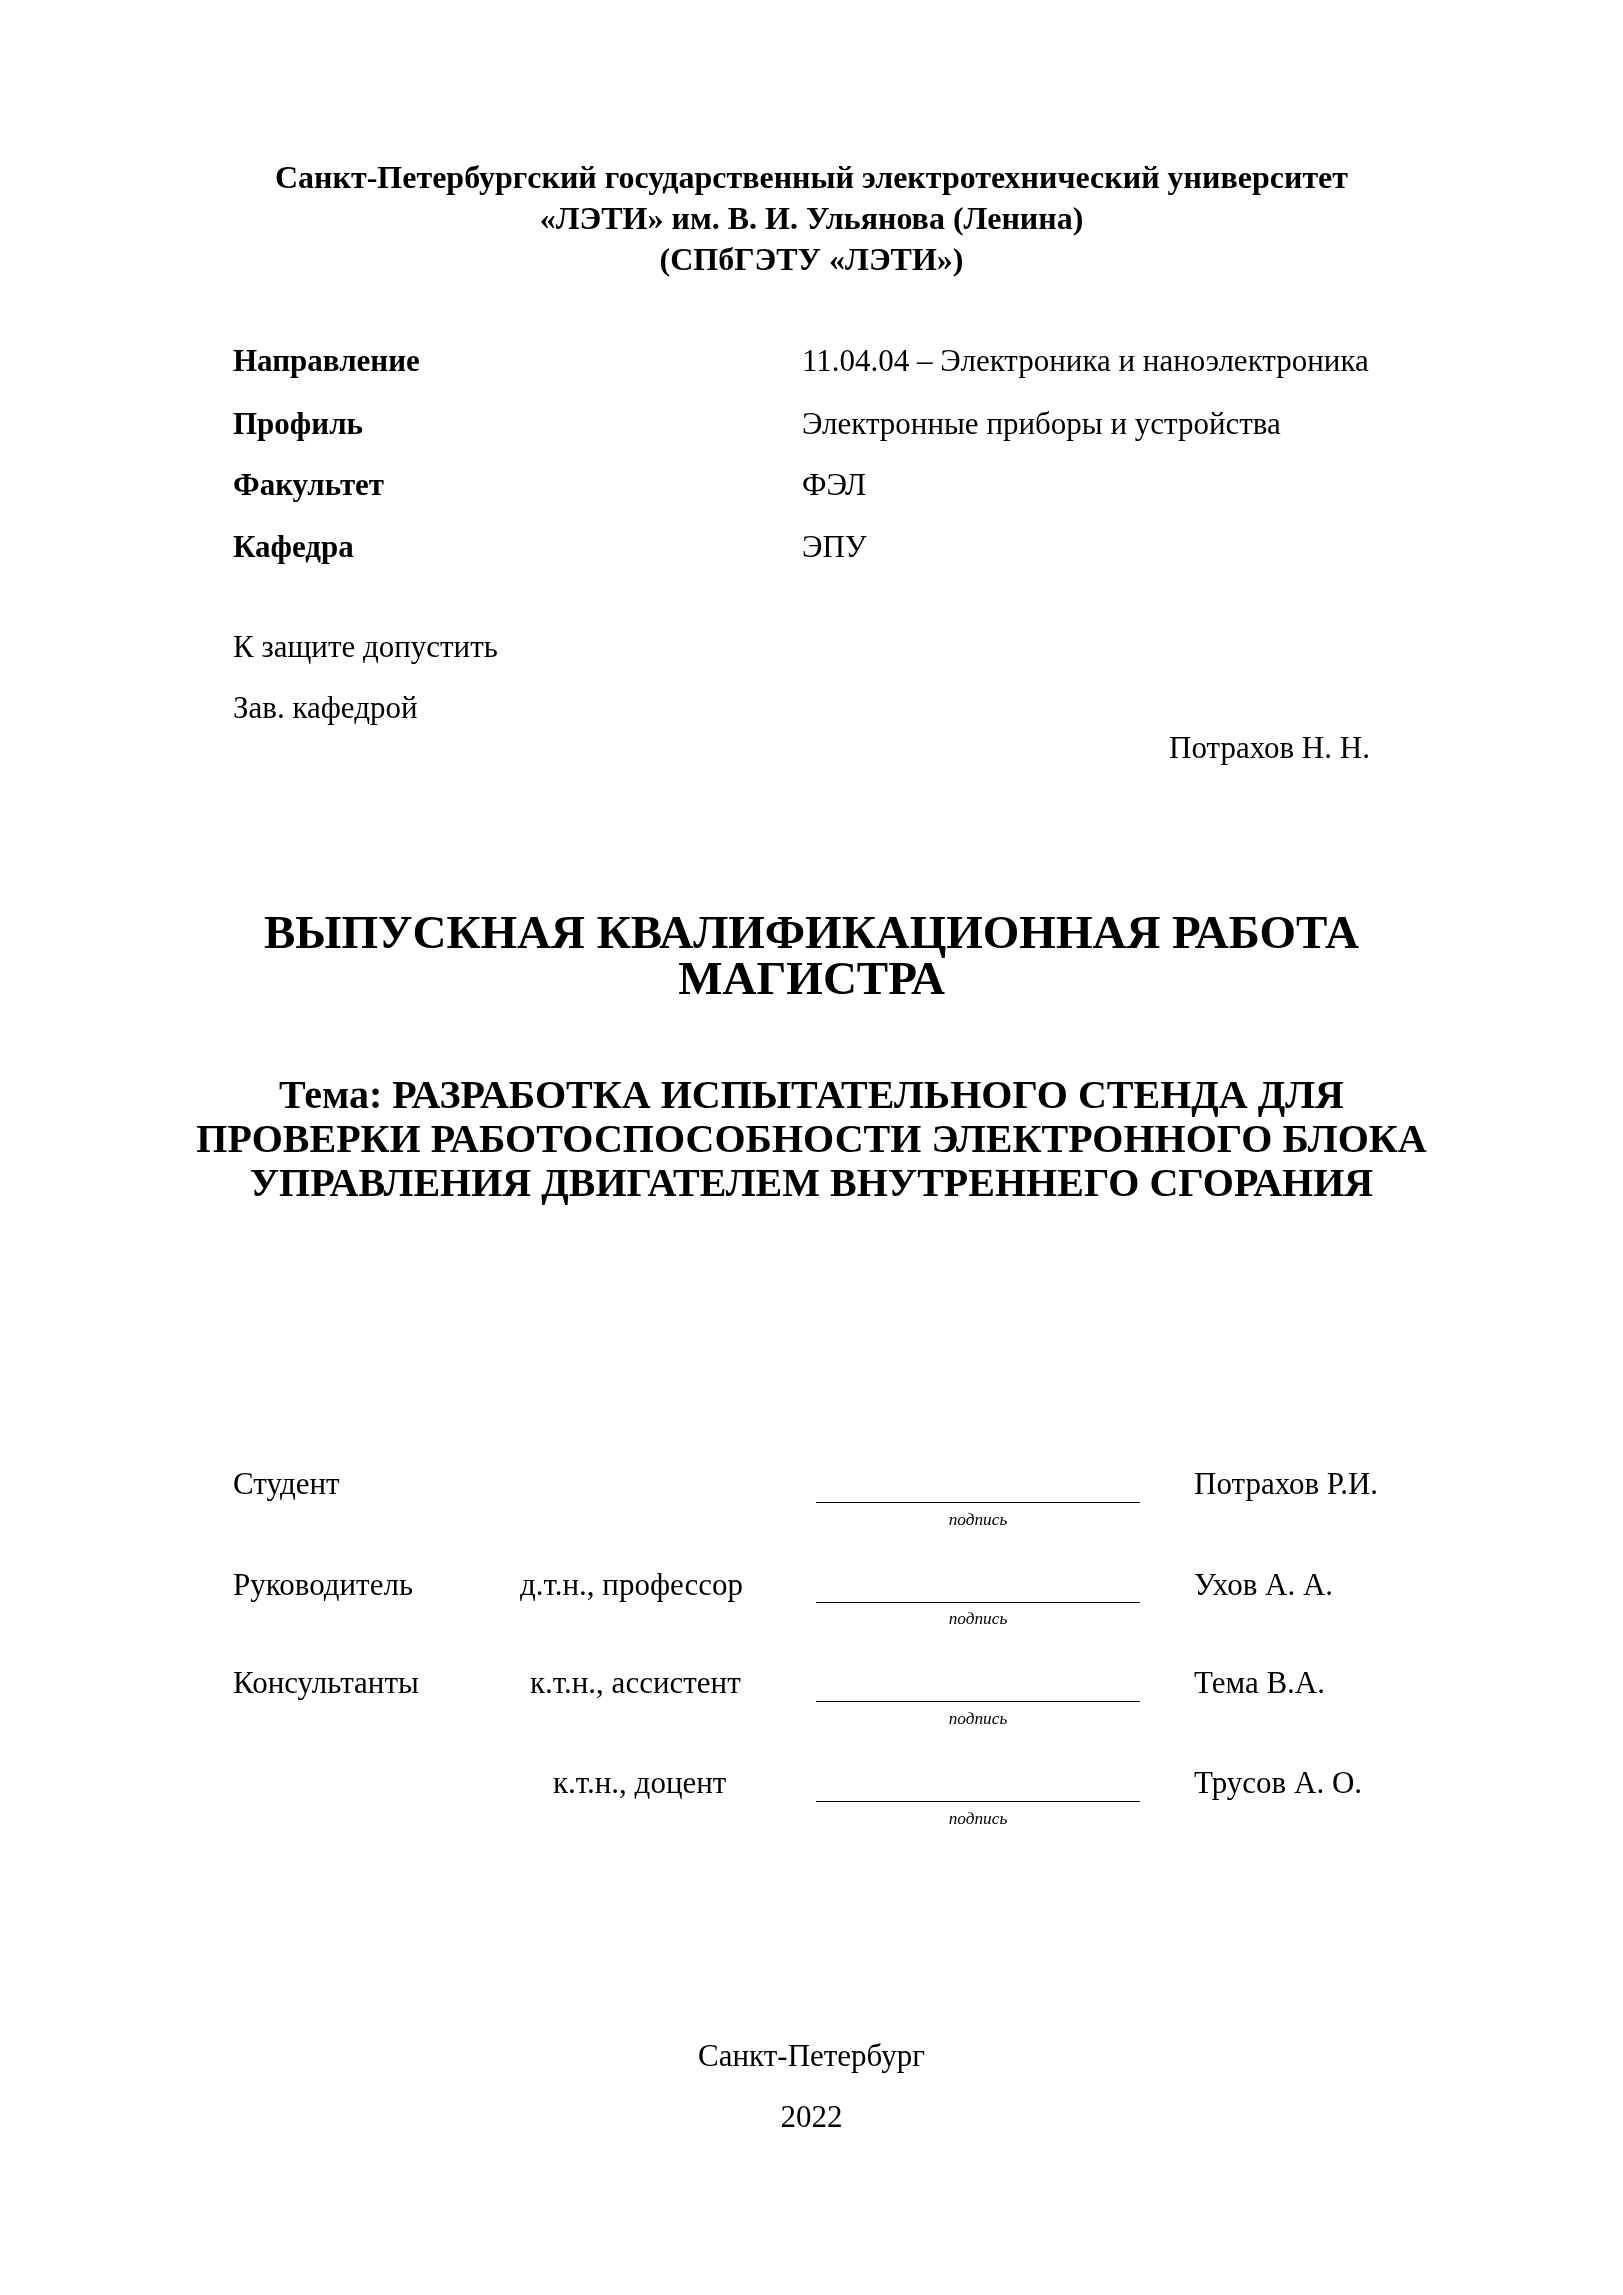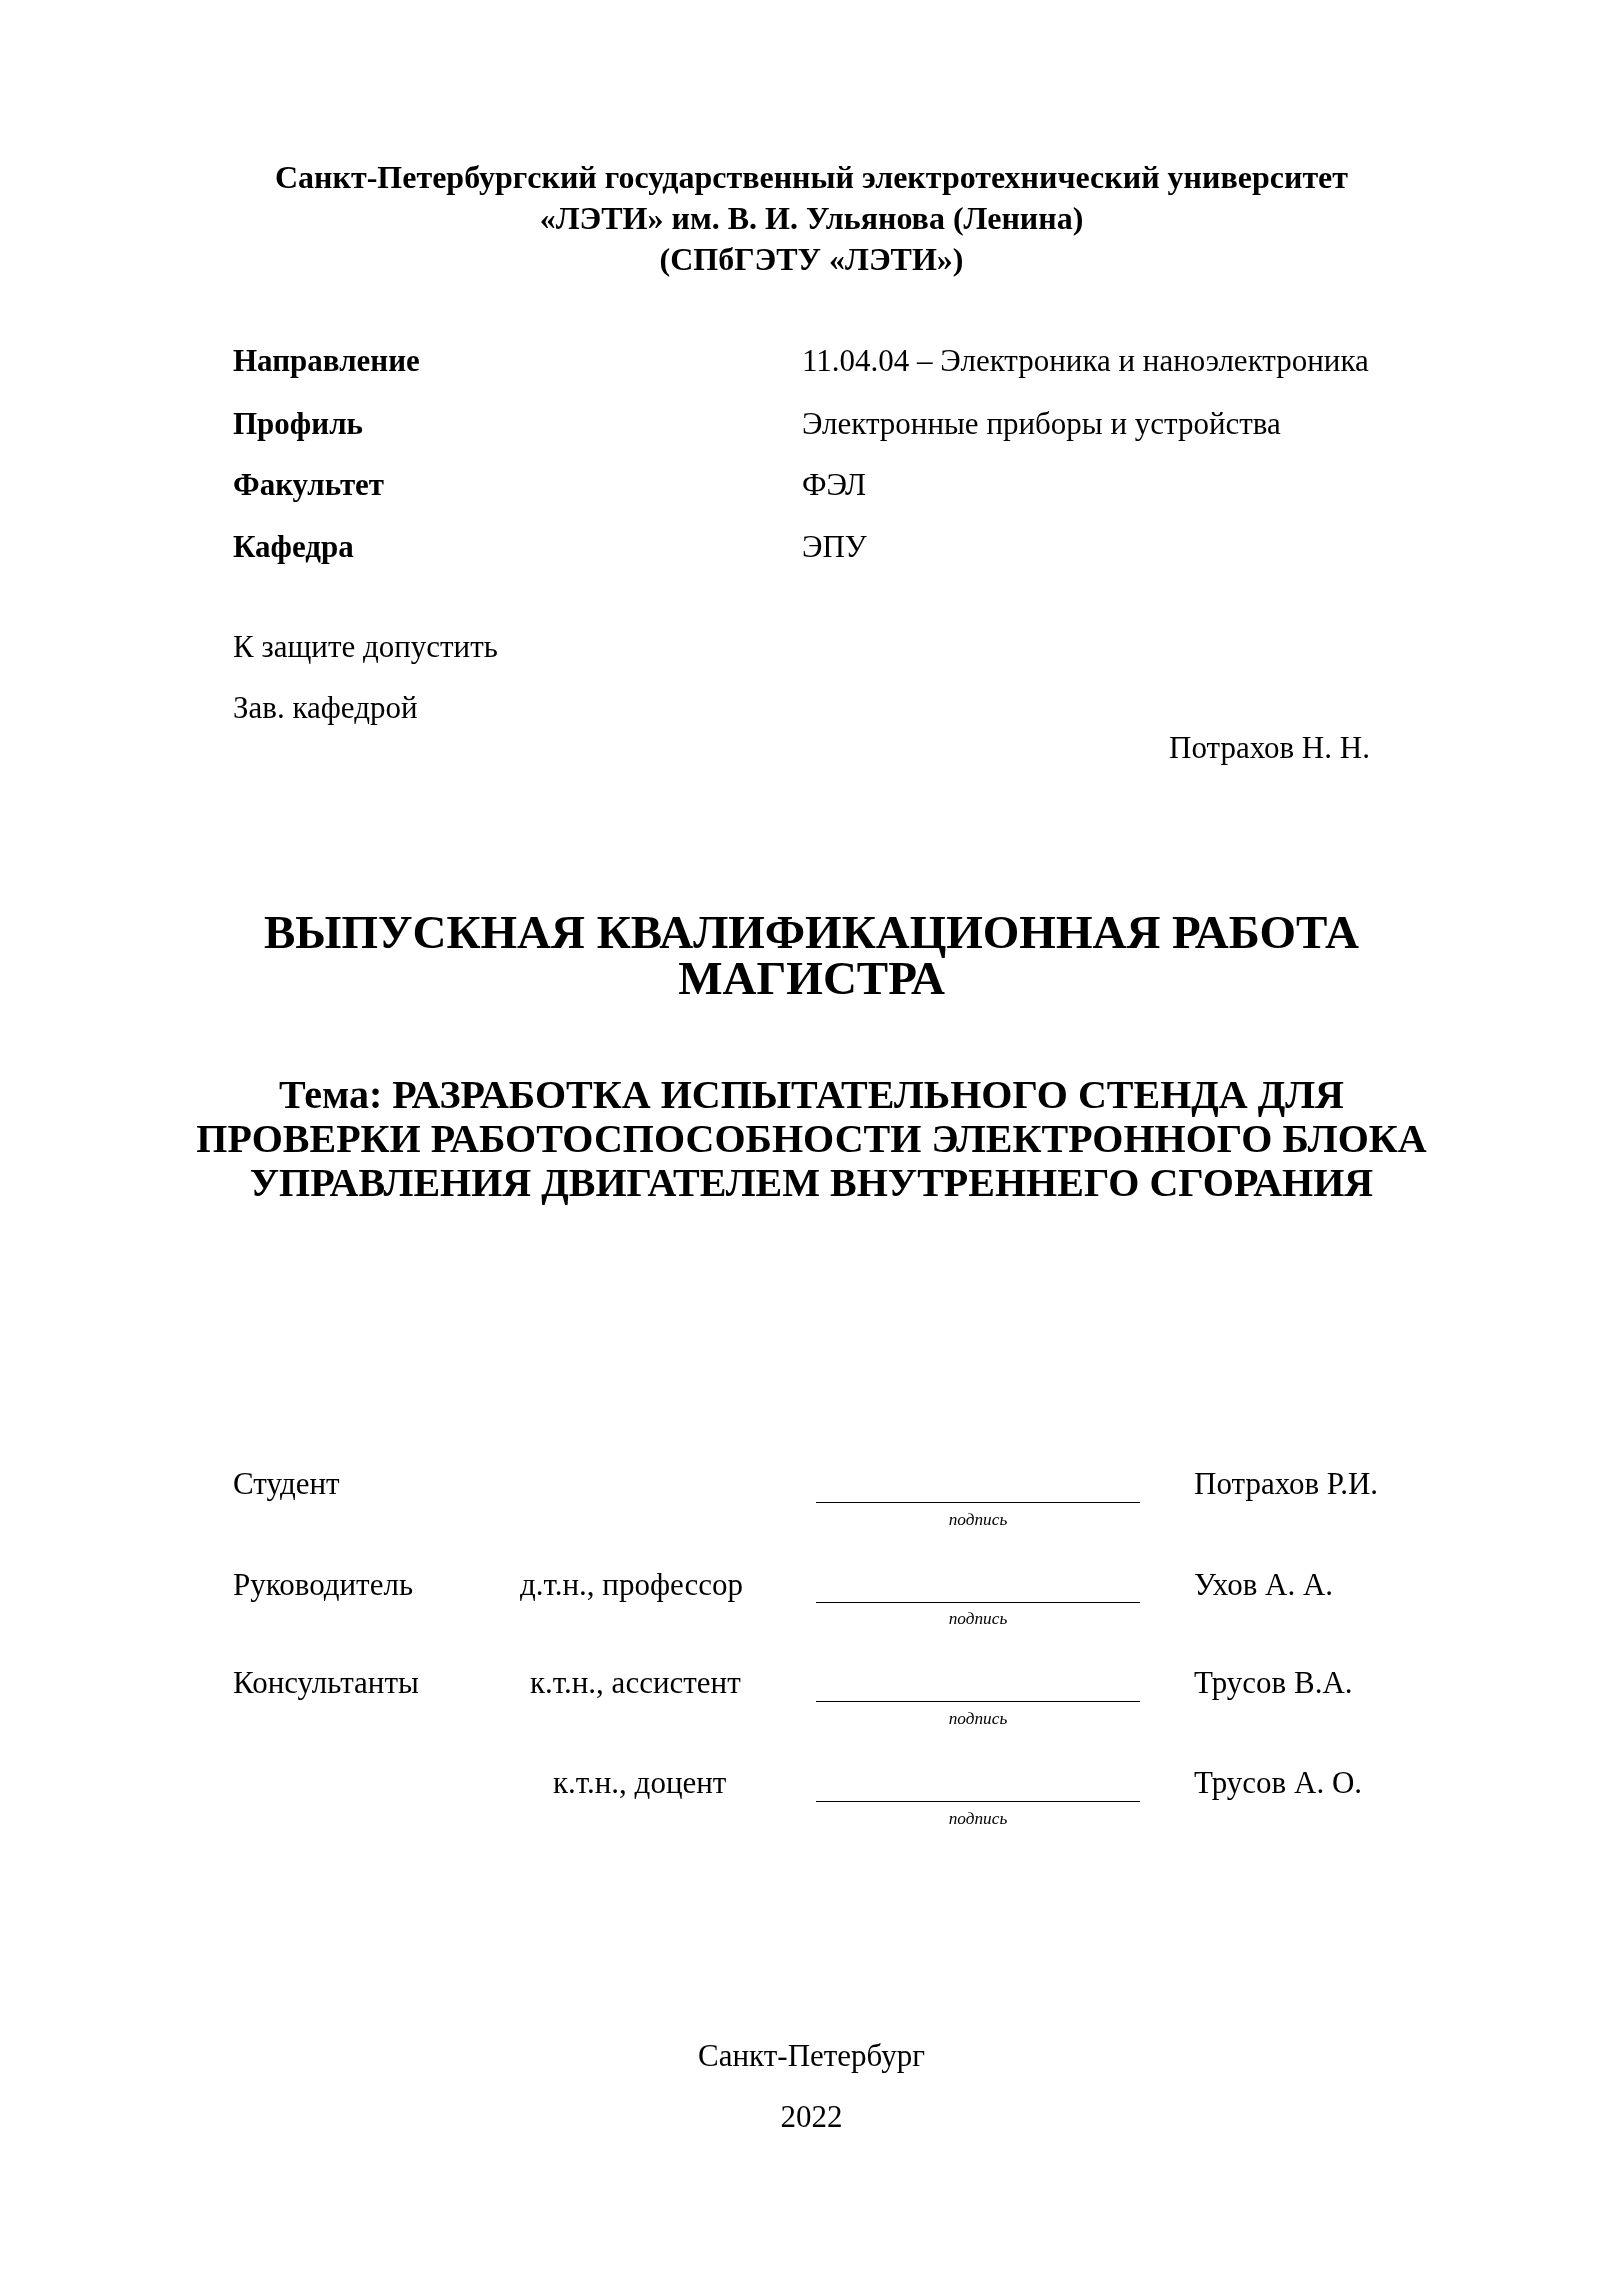--- a/index.html
+++ b/index.html
@@ -58,21 +58,21 @@
   <div class="abs body" style="left:233px; top:1566px;">Руководитель</div>
   <div class="abs body" style="left:520px; top:1566px;">д.т.н., профессор</div>
   <div class="sigline" style="top:1602px;"></div>
   <div class="sigcap" style="top:1609px;">подпись</div>
   <div class="abs body" style="left:1194px; top:1566px;">Ухов А. А.</div>
 
   <div class="abs body" style="left:233px; top:1664px;">Консультанты</div>
   <div class="abs body" style="left:530px; top:1664px;">к.т.н., ассистент</div>
   <div class="sigline" style="top:1701px;"></div>
   <div class="sigcap" style="top:1709px;">подпись</div>
-  <div class="abs body" style="left:1194px; top:1664px;">Трусов В.А.</div>
+  <div class="abs body" style="left:1194px; top:1664px;">Тема В.А.</div>
 
   <div class="abs body" style="left:553px; top:1764px;">к.т.н., доцент</div>
   <div class="sigline" style="top:1801px;"></div>
   <div class="sigcap" style="top:1809px;">подпись</div>
   <div class="abs body" style="left:1194px; top:1764px;">Трусов А. О.</div>
 </div>
 
 <div class="abs center body" style="top:2037px;">Санкт-Петербург</div>
 <div class="abs center body" style="top:2098px;">2022</div>
 

